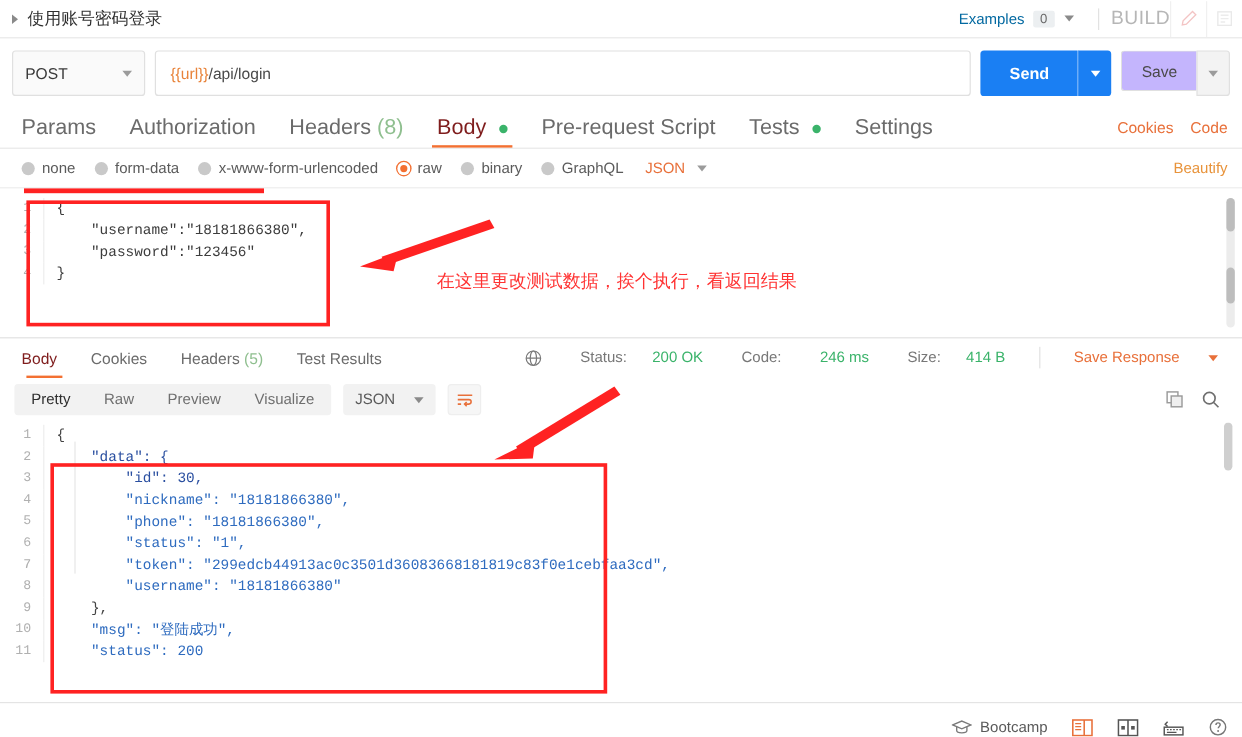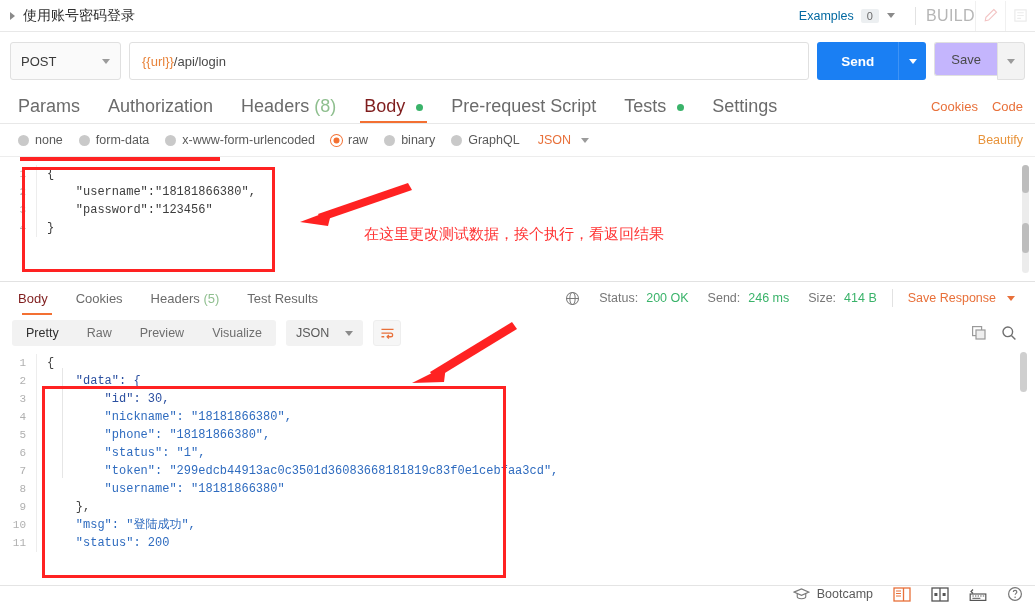--- a/index.html
+++ b/index.html
@@ -111,21 +111,21 @@
 
   .vscroll {
     position: absolute; right: 6px; width: 7px; background: #ececec; border-radius: 4px;
   }
   .vscroll i { position:absolute; left:0; width:7px; background:#bdbdbd; border-radius:4px; }
 
   
   .resp-sep { height: 1px; background: #e2e2e2; }
   .resp-tabs { display: flex; align-items: center; height: 32px; padding: 0 12px; position: relative; }
   .resp-tabs .rtab { font-size: 13px; }
-  .resp-status { margin-left: auto; display: flex; align-items: center; gap: 3px; font-size: 12.5px; color: #777; }
+  .resp-status { margin-left: auto; display: flex; align-items: center; gap: 16px; font-size: 12.5px; color: #777; }
   .resp-status .seg { margin-left: 16px; }
   .val-green { color: #3ab36a; }
   .save-resp { color: #e8703a; font-size: 12.5px; }
 
   .view-tabs { display: flex; align-items: center; padding: 6px 12px; gap: 0; }
   .vpill {
     background: #f2f2f2; border-radius: 3px; display: flex; align-items: center; height: 26px;
   }
   .vtab { padding: 0 14px; font-size: 12.5px; color: #6f6f6f; line-height: 26px; }
   .vtab.active { color: #2f2f2f; }
@@ -143,21 +143,21 @@
   .resp-editor { position: relative; height: 200px; overflow: hidden; }
   .resp-editor .eline { height: 18px; line-height: 18px; }
   .r-key { color: #2a4fa0; }
   .r-str { color: #2e6bbf; }
   .r-punct { color: #444; }
   .foldline { position:absolute; left:62px; width:1px; background:#e6e6e6; }
 
   
   .bottombar {
     position: absolute; left: 0; bottom: 0; width: 1035px; height: 29px;
-    border-top: 1px solid #e4e4e4; background: #fff; display: flex; align-items: flex-start;
+    border-top: 1px solid #e4e4e4; background: #fff; display: flex; align-items: flex-end;
     padding: 0 12px;
   }
   .bb-right { margin-left: auto; display: flex; align-items: center; gap: 20px; }
   .bootcamp { display:flex; align-items:center; gap:7px; color:#5a5a5a; font-size:12.5px; }
 
   
   .ann-box { position: absolute; border: 3px solid #f22; pointer-events: none; }
   .ann-text {
     position: absolute; color: #f33; font-size: 15px; white-space: nowrap;
     font-family: "DejaVu Sans", sans-serif;
@@ -309,22 +309,22 @@
     <div class="resp-status">
       <span style="display:flex">
         <svg width="15" height="15" viewBox="0 0 16 16">
             <circle cx="8" cy="8" r="6.4" fill="none" stroke="#7a7a7a" stroke-width="1.1"></circle>
             <ellipse cx="8" cy="8" rx="2.8" ry="6.4" fill="none" stroke="#7a7a7a" stroke-width="1.1"></ellipse>
             <path d="M1.8 8h12.4" stroke="#7a7a7a" stroke-width="1.1"></path>
           </svg>
       </span>
       <span class="seg">Status:</span>
       <span class="val-green" style="margin-left:5px">200 OK</span>
-      <span class="seg">Send:</span>
-      <span class="val-green" style="margin-left:5px">246 ms</span>
+      <span class="seg">Code:</span>
+      <span class="val-green" style="margin-left:16px">246 ms</span>
       <span class="seg">Size:</span>
       <span class="val-green" style="margin-left:5px">414 B</span>
       <span class="vdiv" style="margin:0 12px"></span>
       <span class="save-resp">Save Response</span>
       <span class="caret-down" style="border-top-color:#e8703a;margin:0 8px 0 8px"></span>
     </div>
   </div>
 
   <div class="view-tabs">
     <div class="vpill">

